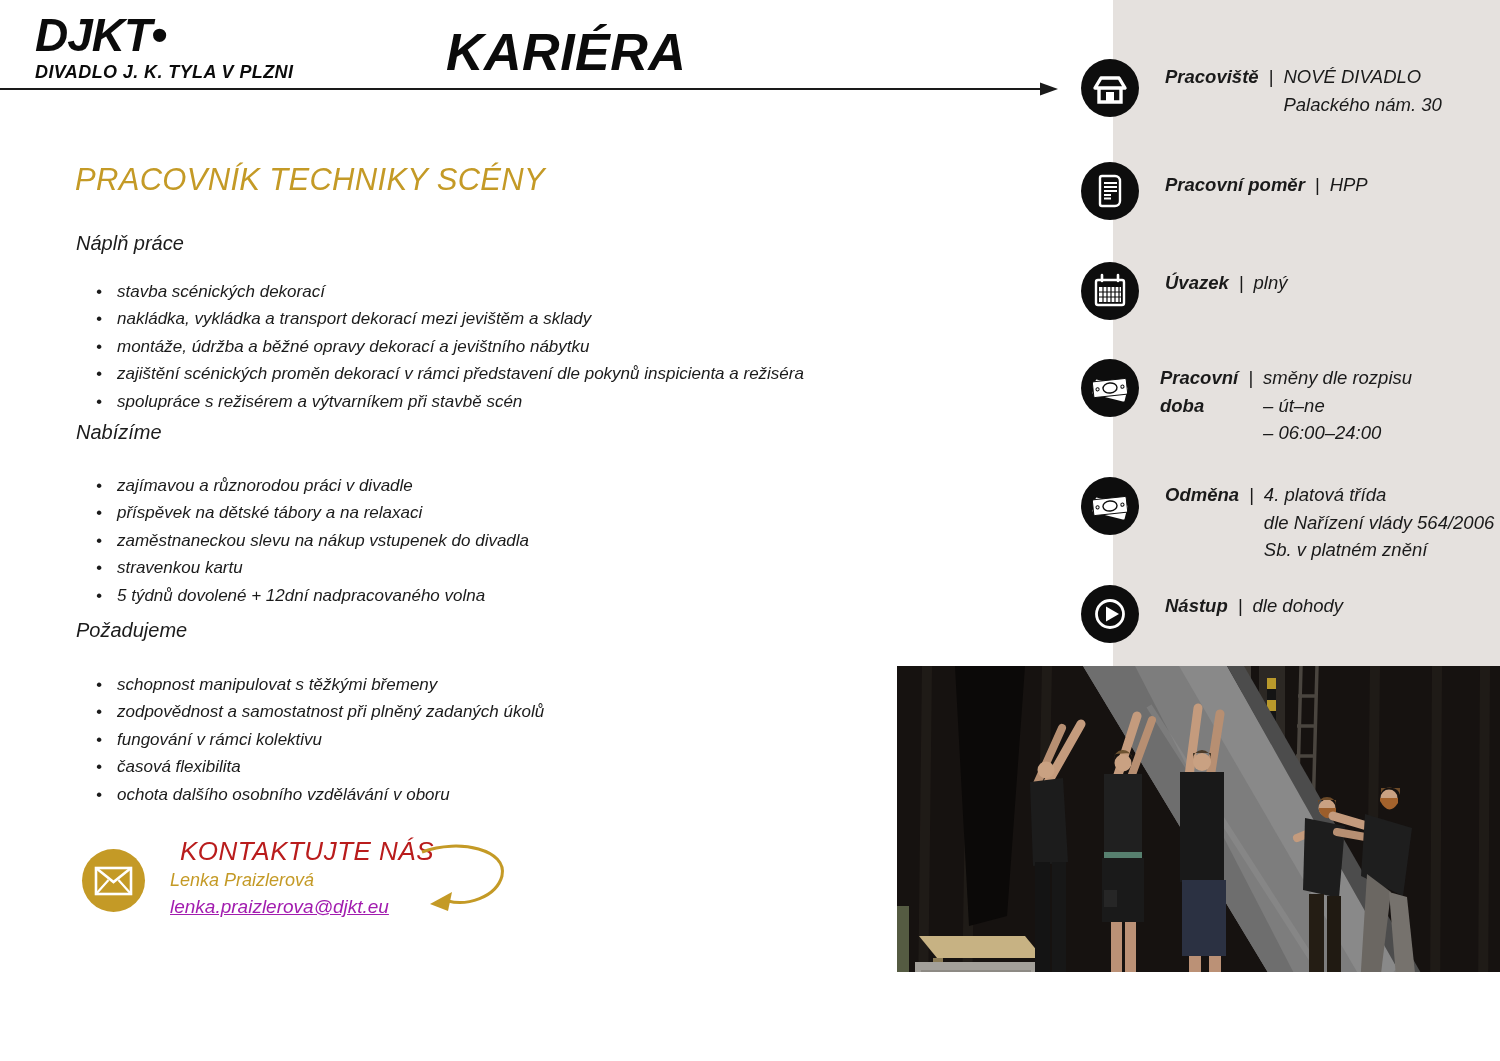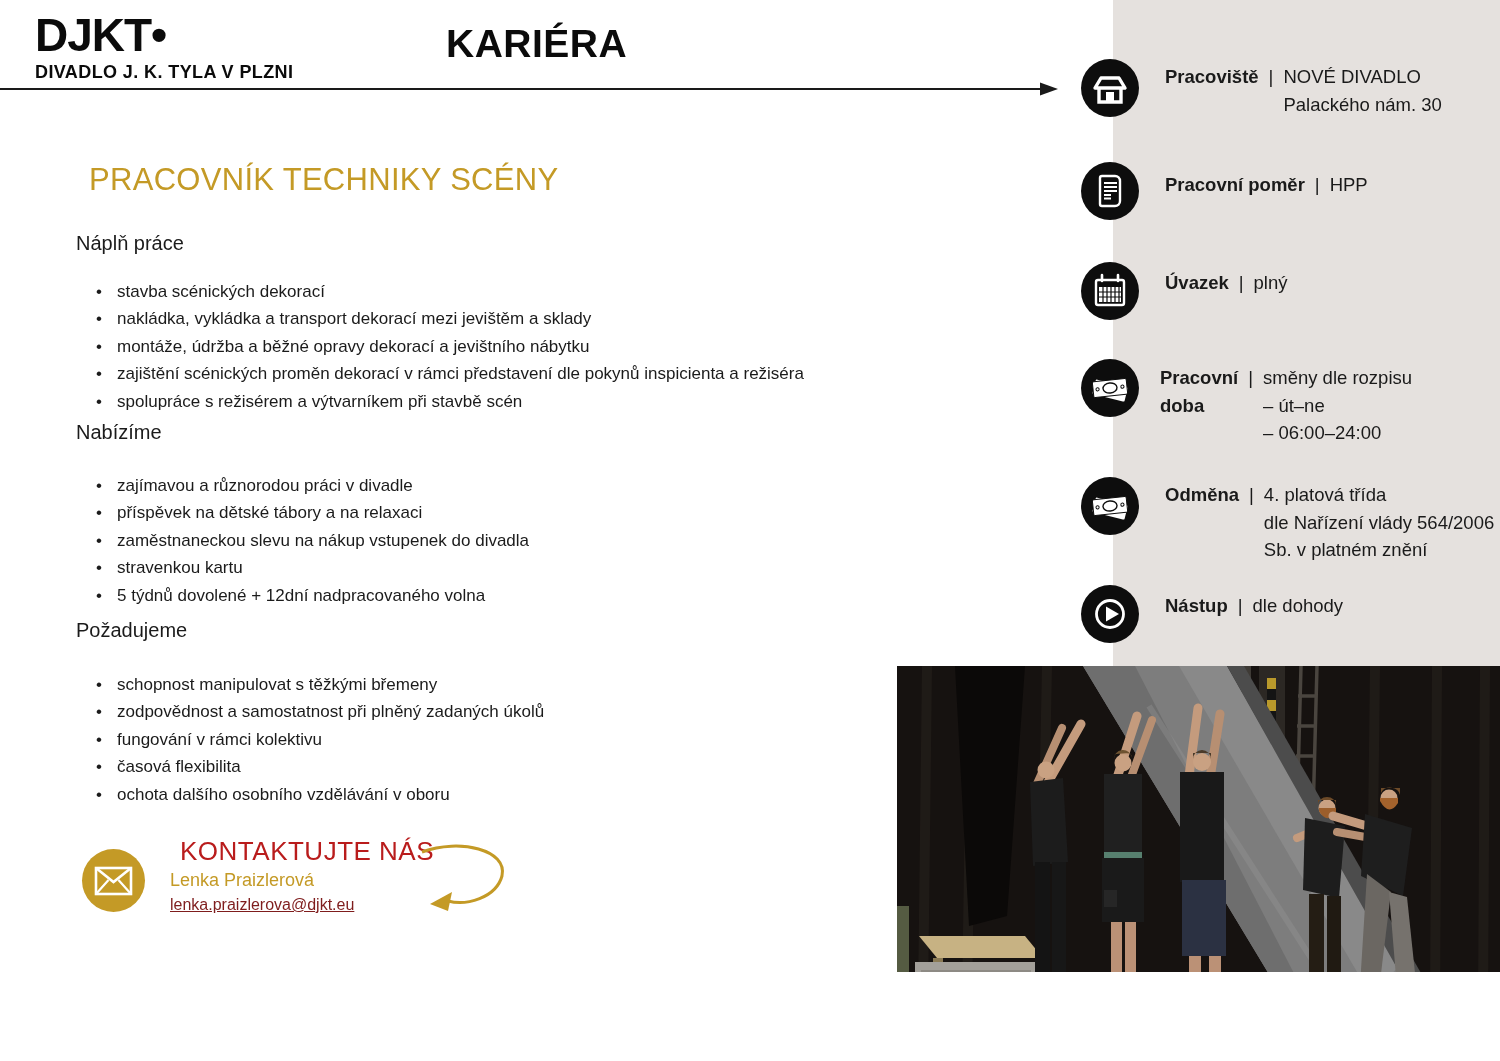--- a/index.html
+++ b/index.html
@@ -1,38 +1,38 @@
 <!DOCTYPE html>
 <html><head>
 <meta charset="utf-8">
 <style>
   html,body{margin:0;padding:0;}
   body{font-family:"Liberation Sans",sans-serif;color:#1a1a1a;background:#fff;}
-  .page{position:relative;width:1500px;height:972px;background:#fff;overflow:hidden;}
+  .page{position:relative;width:1500px;height:972px;background:#fff;overflow:hidden;font-style:italic;}
   .panel{position:absolute;left:1113px;top:0;width:387px;height:1061px;background:#E5E1DE;}
 
   
   .brand{position:absolute;left:35px;top:12px;}
   .brand-logo{font-size:46px;font-weight:800;letter-spacing:-1px;line-height:1;color:#0b0b0b;}
   .brand-sub{font-size:18px;font-weight:600;letter-spacing:.4px;color:#0b0b0b;margin-top:4px;}
-  .page-title{position:absolute;left:446px;top:22px;font-size:39px;font-weight:800;letter-spacing:.5px;color:#0b0b0b;}
+  .page-title{position:absolute;left:446px;top:22px;font-size:52px;font-weight:800;letter-spacing:.5px;color:#0b0b0b;}
   .hline{position:absolute;left:0;top:79px;}
 
   
-  .job-title{position:absolute;left:89px;top:162px;font-size:31px;font-weight:500;letter-spacing:.3px;color:#C49A26;}
+  .job-title{position:absolute;left:75px;top:162px;font-size:31px;font-weight:500;letter-spacing:.3px;color:#C49A26;}
   .sec-head{position:absolute;font-size:20px;font-weight:500;color:#1b1b1b;}
   .blist{position:absolute;left:78px;margin:16px;padding:0;list-style:none;font-size:17px;color:#1b1b1b;}
   .blist li{position:relative;padding-left:23px;line-height:27.4px;white-space:nowrap;}
   .blist li::before{content:"•";position:absolute;left:2px;top:0;font-size:17px;}
 
   
   .c-circle{position:absolute;left:82px;top:849px;width:63px;height:63px;border-radius:50%;background:#C49A26;}
   .c-head{position:absolute;left:180px;top:836px;font-size:26px;letter-spacing:.5px;color:#b91c1c;font-weight:500;}
   .c-name{position:absolute;left:170px;top:870px;font-size:18px;color:#C49A26;}
-  .c-mail{position:absolute;left:170px;top:896px;font-size:16px;color:#7f1d1d;text-decoration:underline;}
+  .c-mail{position:absolute;left:170px;top:896px;font-size:19px;color:#a21caf;text-decoration:underline;}
   .c-arrow{position:absolute;left:412px;top:836px;}
 
   
   .srow{position:absolute;left:1081px;display:flex;align-items:flex-start;gap:26px;}
   .sicon{width:58px;height:58px;flex:0 0 58px;}
   .stext{display:flex;gap:10px;font-size:18.5px;line-height:27.5px;white-space:nowrap;}
   .slbl{font-weight:700;}
   .ssep{font-weight:400;}
   .svals div{line-height:27.5px;}
 

